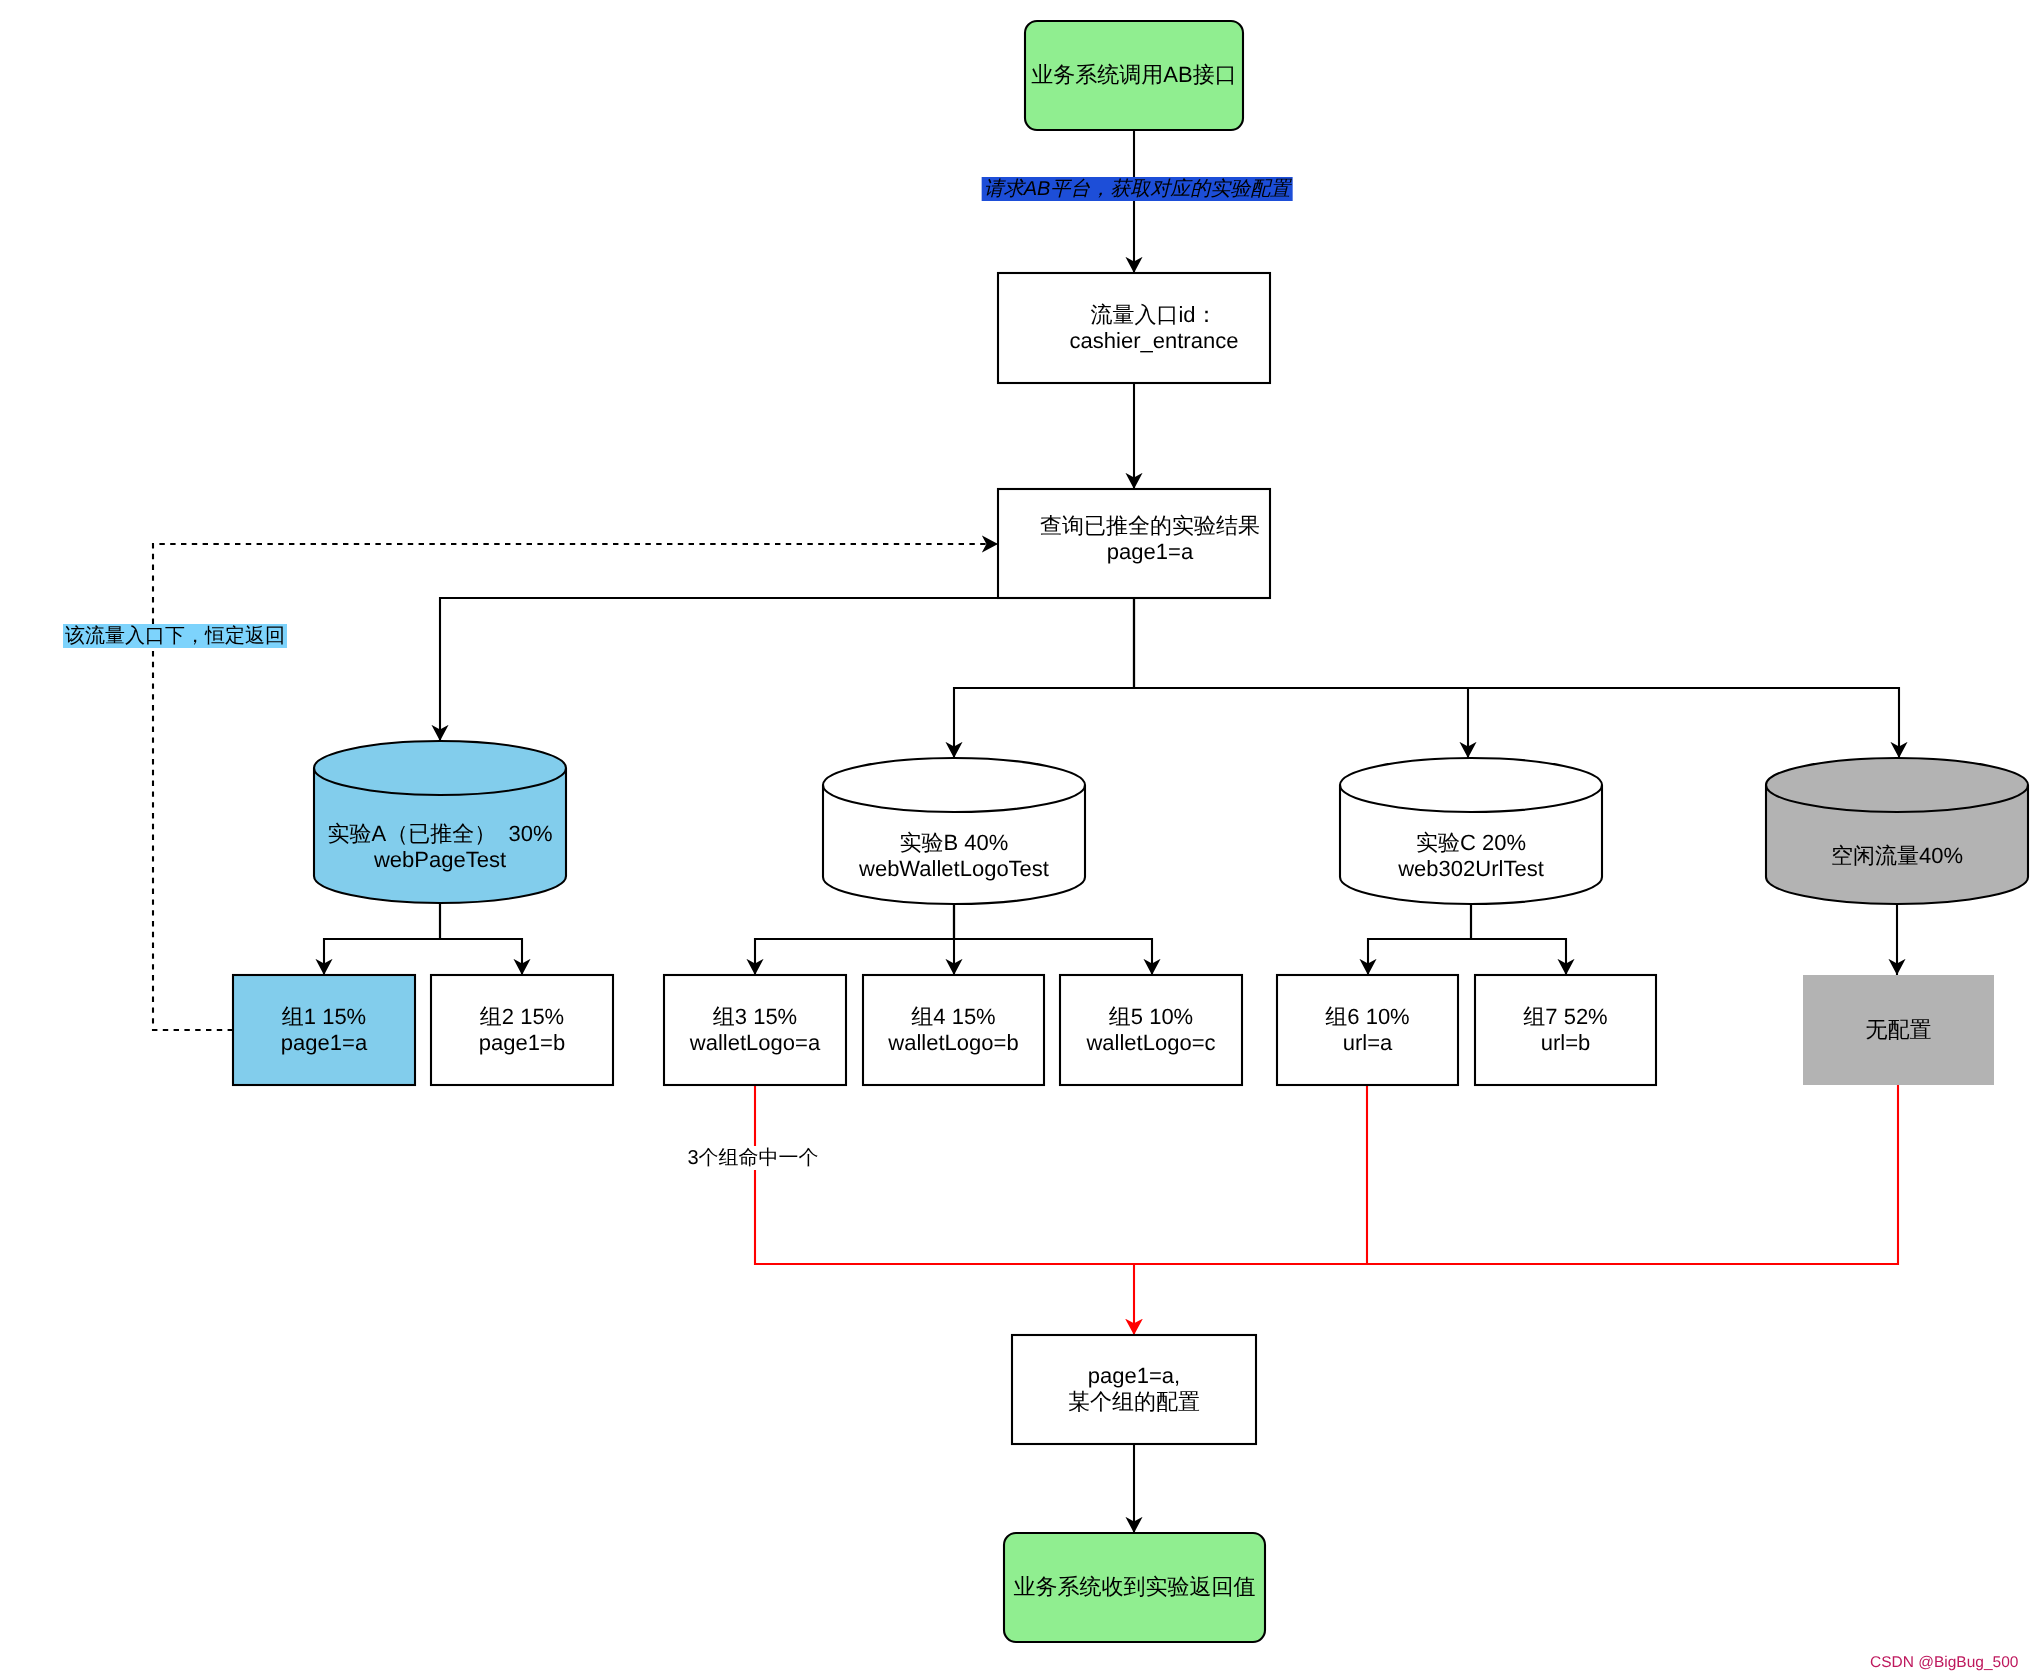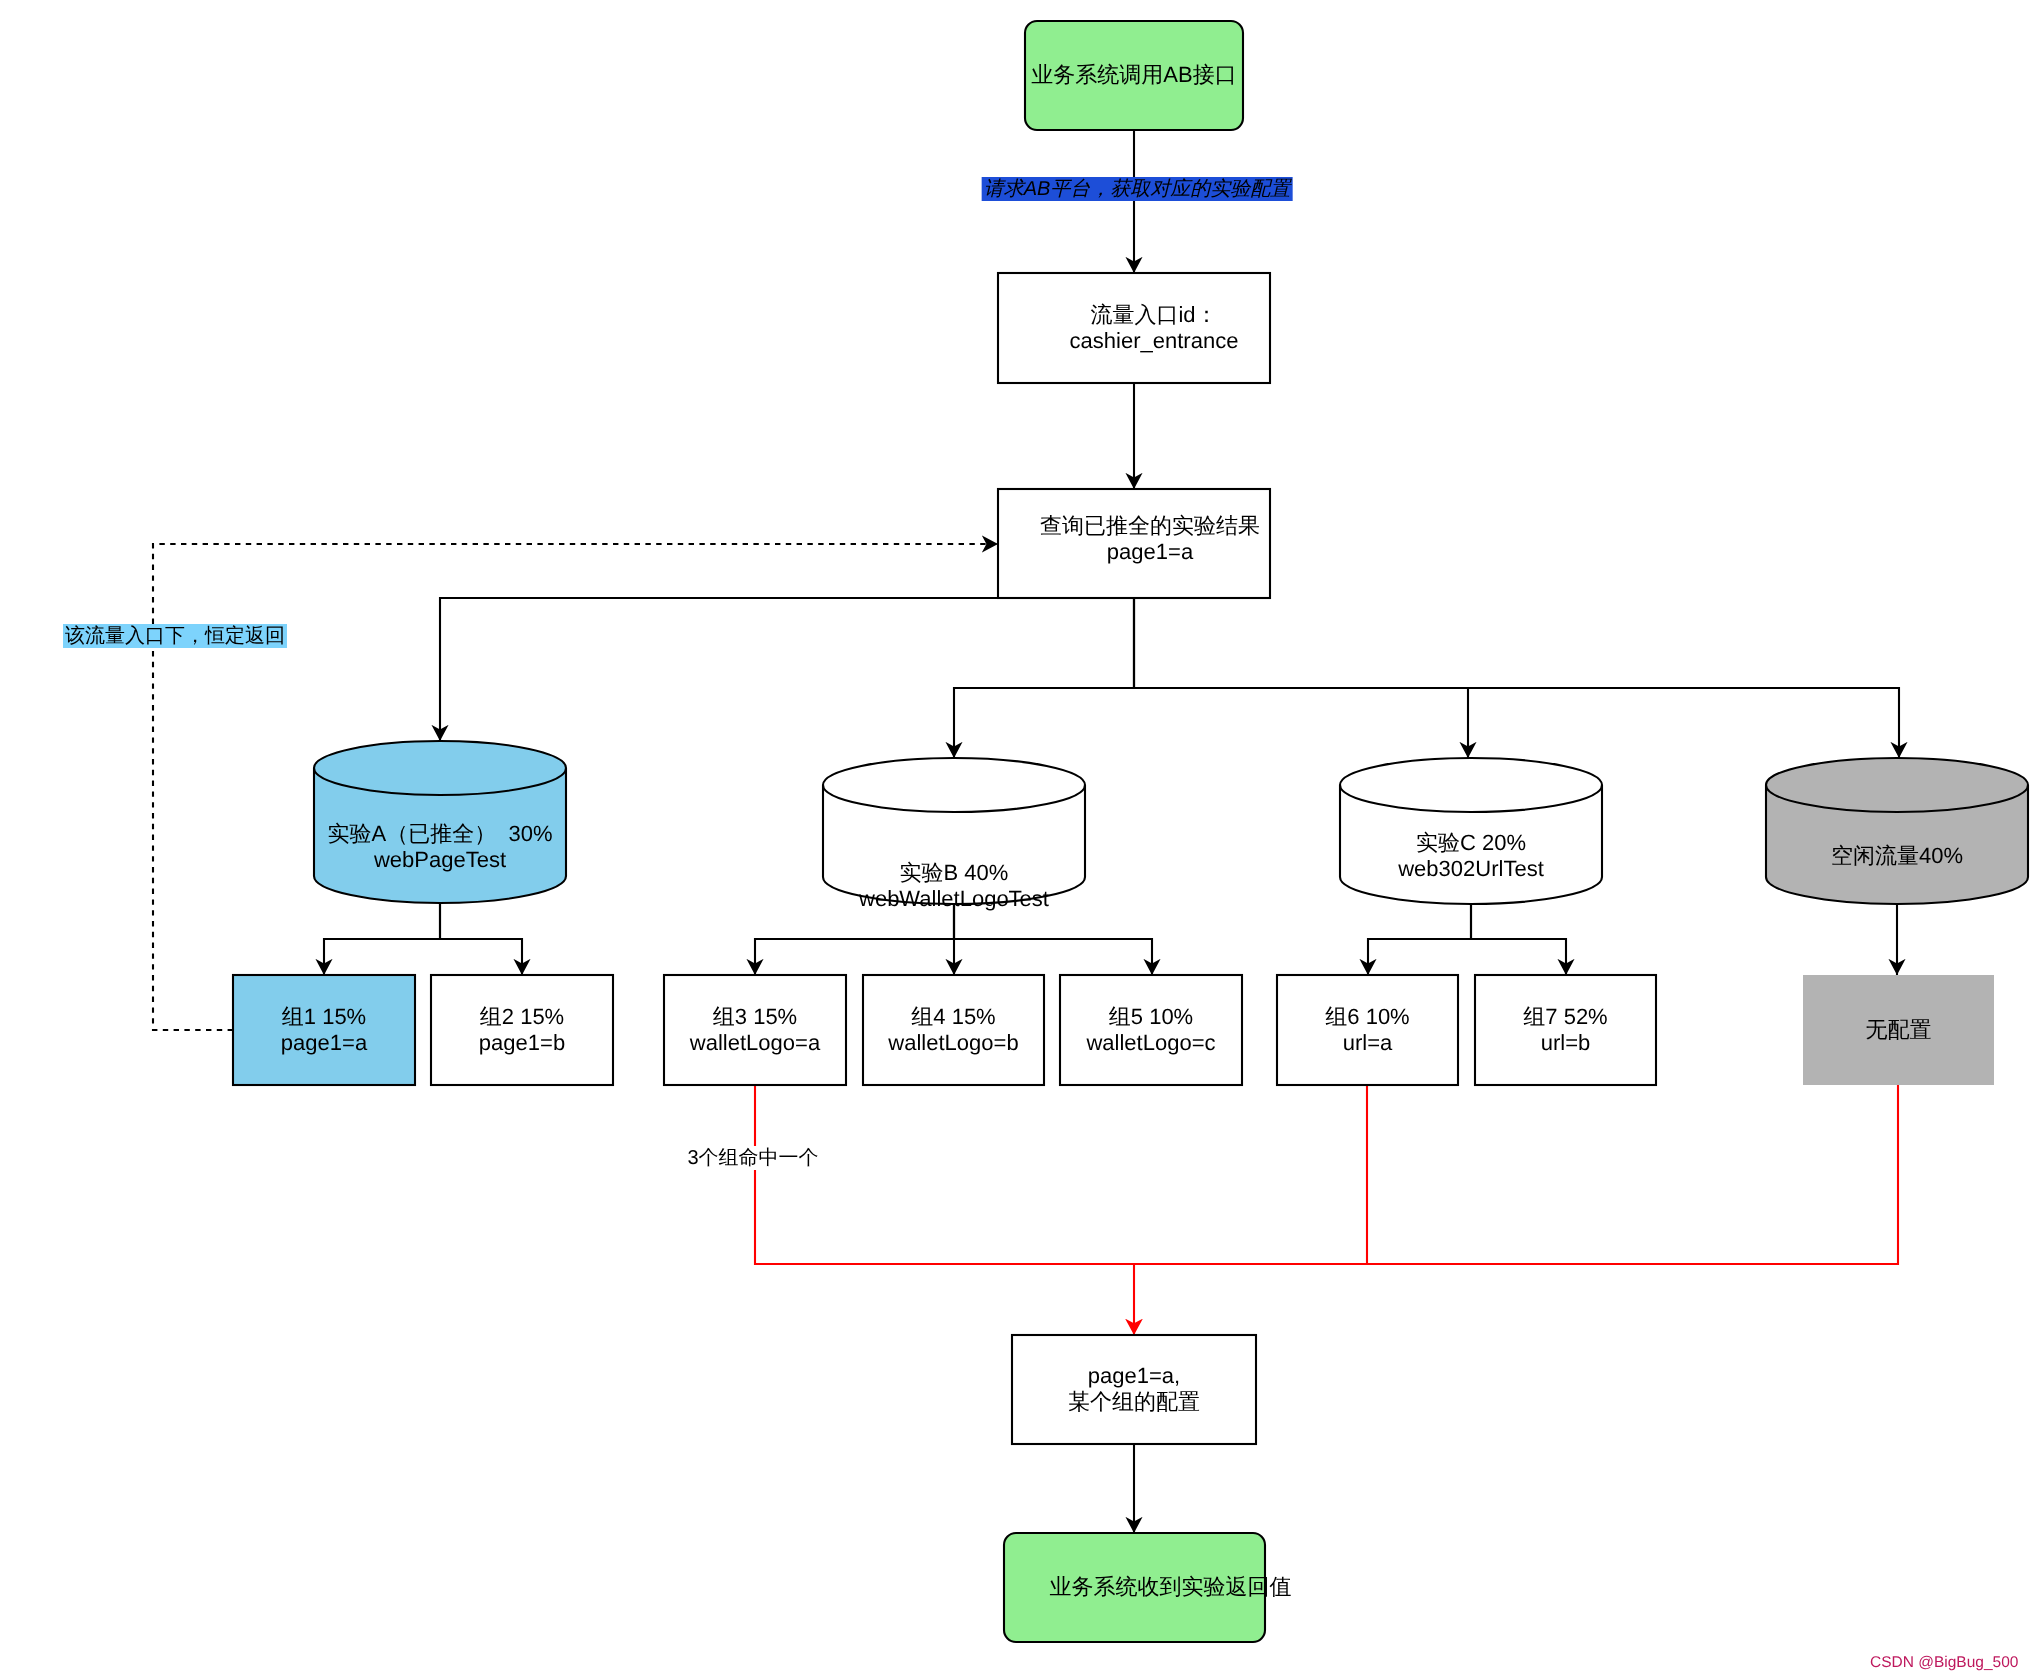--- a/index.html
+++ b/index.html
@@ -108,32 +108,32 @@
           <rect x="1004" y="1533" width="261" height="109" fill="#90ee90" stroke="#000000" stroke-width="2.1" rx="12" ry="12"></rect>
         </g>
       </g>
   </svg>
 
   <div class="labels">
       <div class="lbl nodelbl" style="left: 1025px; width: 218px; top: 62.3px;"><div>业务系统调用AB接口</div></div>
       <div class="lbl nodelbl" style="left: 998px; width: 312px; top: 301.6px;"><div>流量入口id：</div><div>cashier_entrance</div></div>
       <div class="lbl nodelbl" style="left: 998px; width: 304px; top: 513px;"><div>查询已推全的实验结果</div><div>page1=a</div></div>
       <div class="lbl nodelbl" style="left: 314px; width: 252px; top: 820.6px;"><div>实验A（已推全）  30%</div><div>webPageTest</div></div>
-      <div class="lbl nodelbl" style="left: 823px; width: 262px; top: 829.6px; margin-top: 30px;"><div>实验B 40%</div><div>webWalletLogoTest</div></div>
+      <div class="lbl nodelbl" style="left: 823px; width: 262px; top: 829.6px;"><div>实验B 40%</div><div>webWalletLogoTest</div></div>
       <div class="lbl nodelbl" style="left: 1340px; width: 262px; top: 829.6px;"><div>实验C 20%</div><div>web302UrlTest</div></div>
       <div class="lbl nodelbl" style="left: 1766px; width: 262px; top: 842.8px;"><div>空闲流量40%</div></div>
       <div class="lbl nodelbl" style="left: 233px; width: 182px; top: 1003.6px;"><div>组1 15%</div><div>page1=a</div></div>
       <div class="lbl nodelbl" style="left: 431px; width: 182px; top: 1003.6px;"><div>组2 15%</div><div>page1=b</div></div>
       <div class="lbl nodelbl" style="left: 664px; width: 182px; top: 1003.6px;"><div>组3 15%</div><div>walletLogo=a</div></div>
       <div class="lbl nodelbl" style="left: 863px; width: 181px; top: 1003.6px;"><div>组4 15%</div><div>walletLogo=b</div></div>
       <div class="lbl nodelbl" style="left: 1060px; width: 182px; top: 1003.6px;"><div>组5 10%</div><div>walletLogo=c</div></div>
       <div class="lbl nodelbl" style="left: 1277px; width: 181px; top: 1003.6px;"><div>组6 10%</div><div>url=a</div></div>
       <div class="lbl nodelbl" style="left: 1475px; width: 181px; top: 1003.6px;"><div>组7 52%</div><div>url=b</div></div>
       <div class="lbl nodelbl" style="left: 1803px; width: 191px; top: 1016.8px;"><div>无配置</div></div>
       <div class="lbl nodelbl" style="left: 1012px; width: 244px; top: 1363.1px;"><div>page1=a,</div><div>某个组的配置</div></div>
-      <div class="lbl nodelbl" style="left: 1004px; width: 261px; top: 1574.3px; padding-left: 36px;"><div>业务系统收到实验返回值</div></div>
+      <div class="lbl nodelbl" style="left: 1004px; width: 261px; top: 1574.3px;"><div>业务系统收到实验返回值</div></div>
       <div class="lbl edgelbl" style="left: 0px; top: 177px; width: 2030px; text-align: left;"><span style="position: absolute; left: 1137px; transform: translateX(-50%); background: #1d4ed8; padding: 0px 2px; font-style: italic;">请求AB平台，获取对应的实验配置</span></div>
       <div class="lbl edgelbl" style="left: 0px; top: 624px; width: 2030px; text-align: left;"><span style="position: absolute; left: 175px; transform: translateX(-50%); background: #7dd3fc; padding: 0px 2px;">该流量入口下，恒定返回</span></div>
       <div class="lbl edgelbl" style="left: 0px; top: 1146px; width: 2030px; text-align: left;"><span style="position: absolute; left: 753px; transform: translateX(-50%); background: rgb(255, 255, 255); padding: 0px 2px;">3个组命中一个</span></div>
     </div>
 
   <div class="wm" style="left: 1870px; top: 1655px;">CSDN @BigBug_500</div>
 </div>
 
 </body></html>

